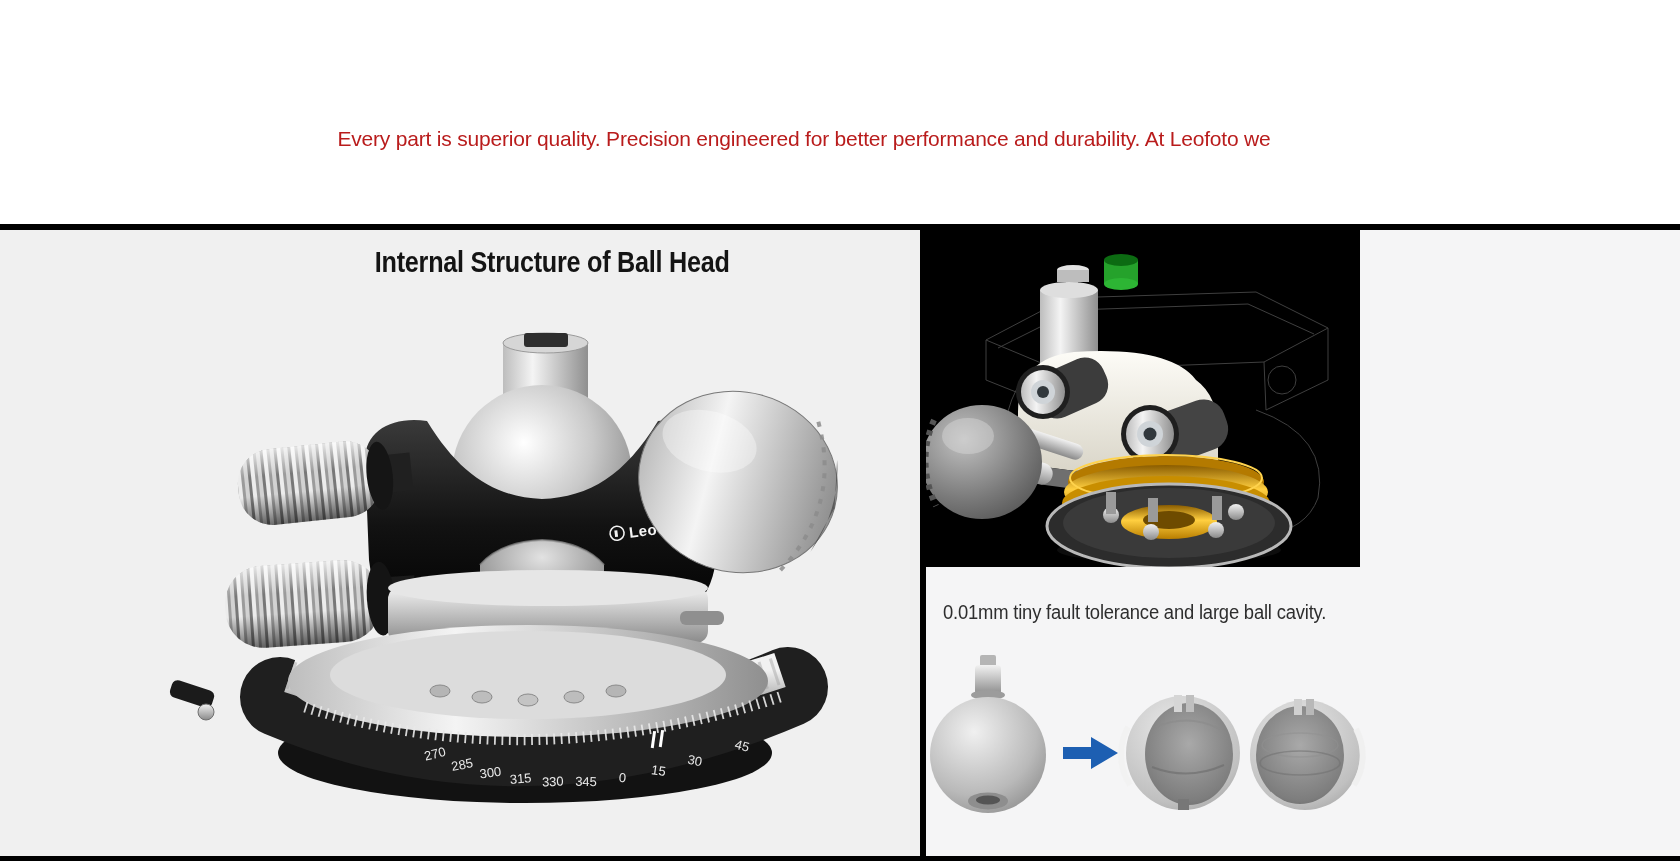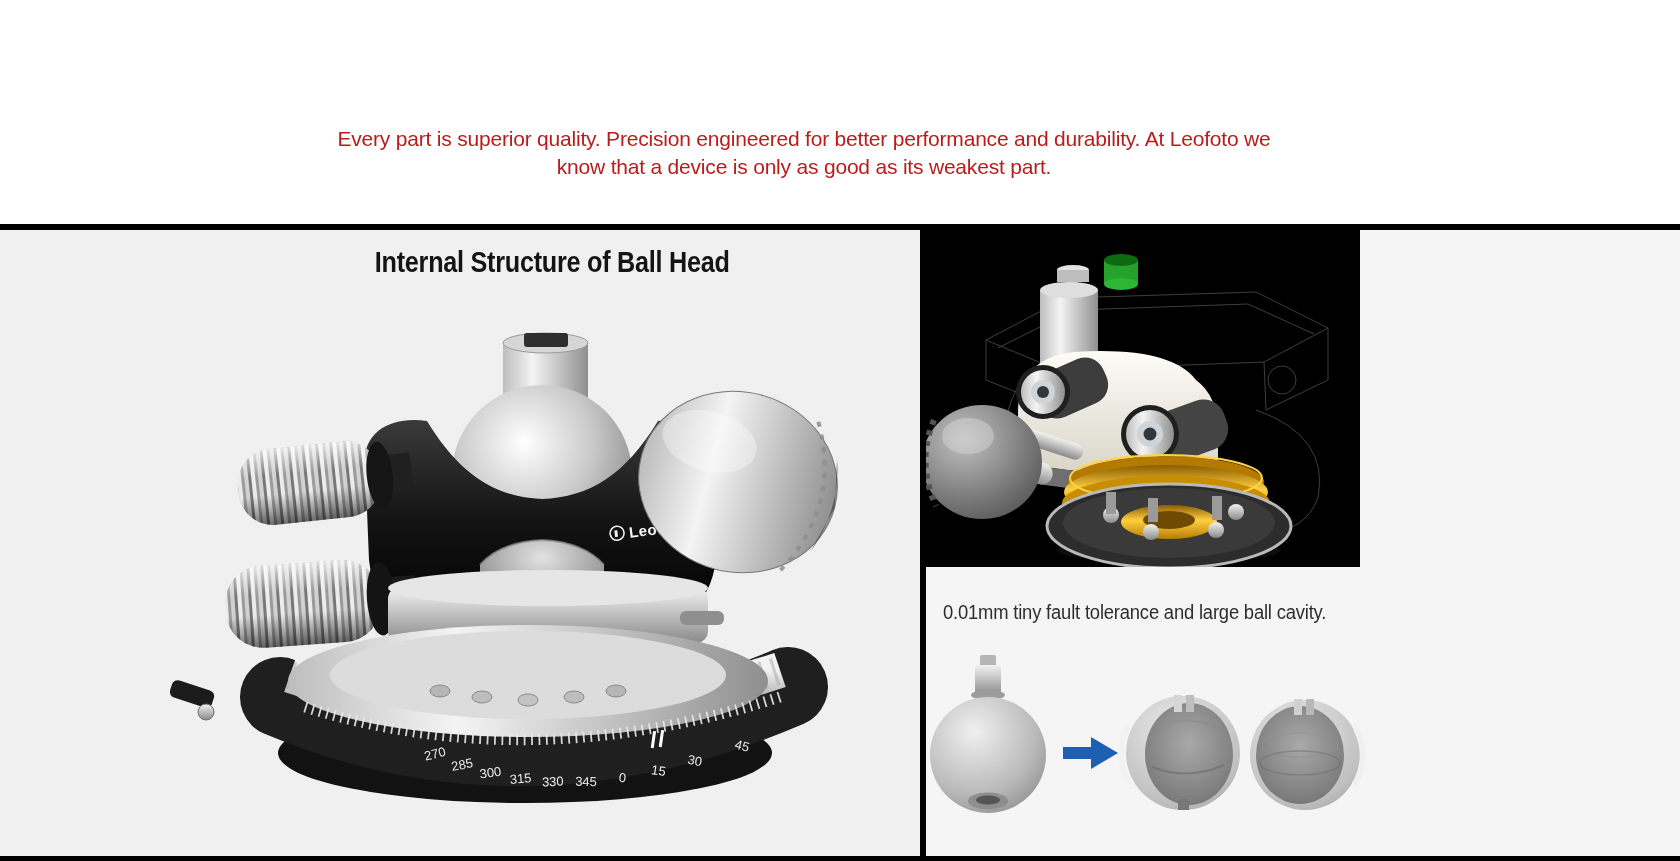--- a/index.html
+++ b/index.html
@@ -49,21 +49,20 @@
     color:#2e2e2e;font-size:20px;white-space:nowrap;
     transform:scaleX(.92);transform-origin:left center;letter-spacing:-0.2px;
   }
   .balls-svg{position:absolute;left:0;top:337px;}
 </style>
 </head>
 <body>
 
 <div class="intro">
   <div>Every part is superior quality. Precision engineered for better performance and durability. At Leofoto we</div>
-  <div>know that a device is only as good as its weakest part.</div>
 </div>
 
 <div class="section">
   <div class="section-inner">
 
     <div class="left-panel">
       <div class="heading">
         <span>Internal Structure of Ball Head</span>
       </div>
 

